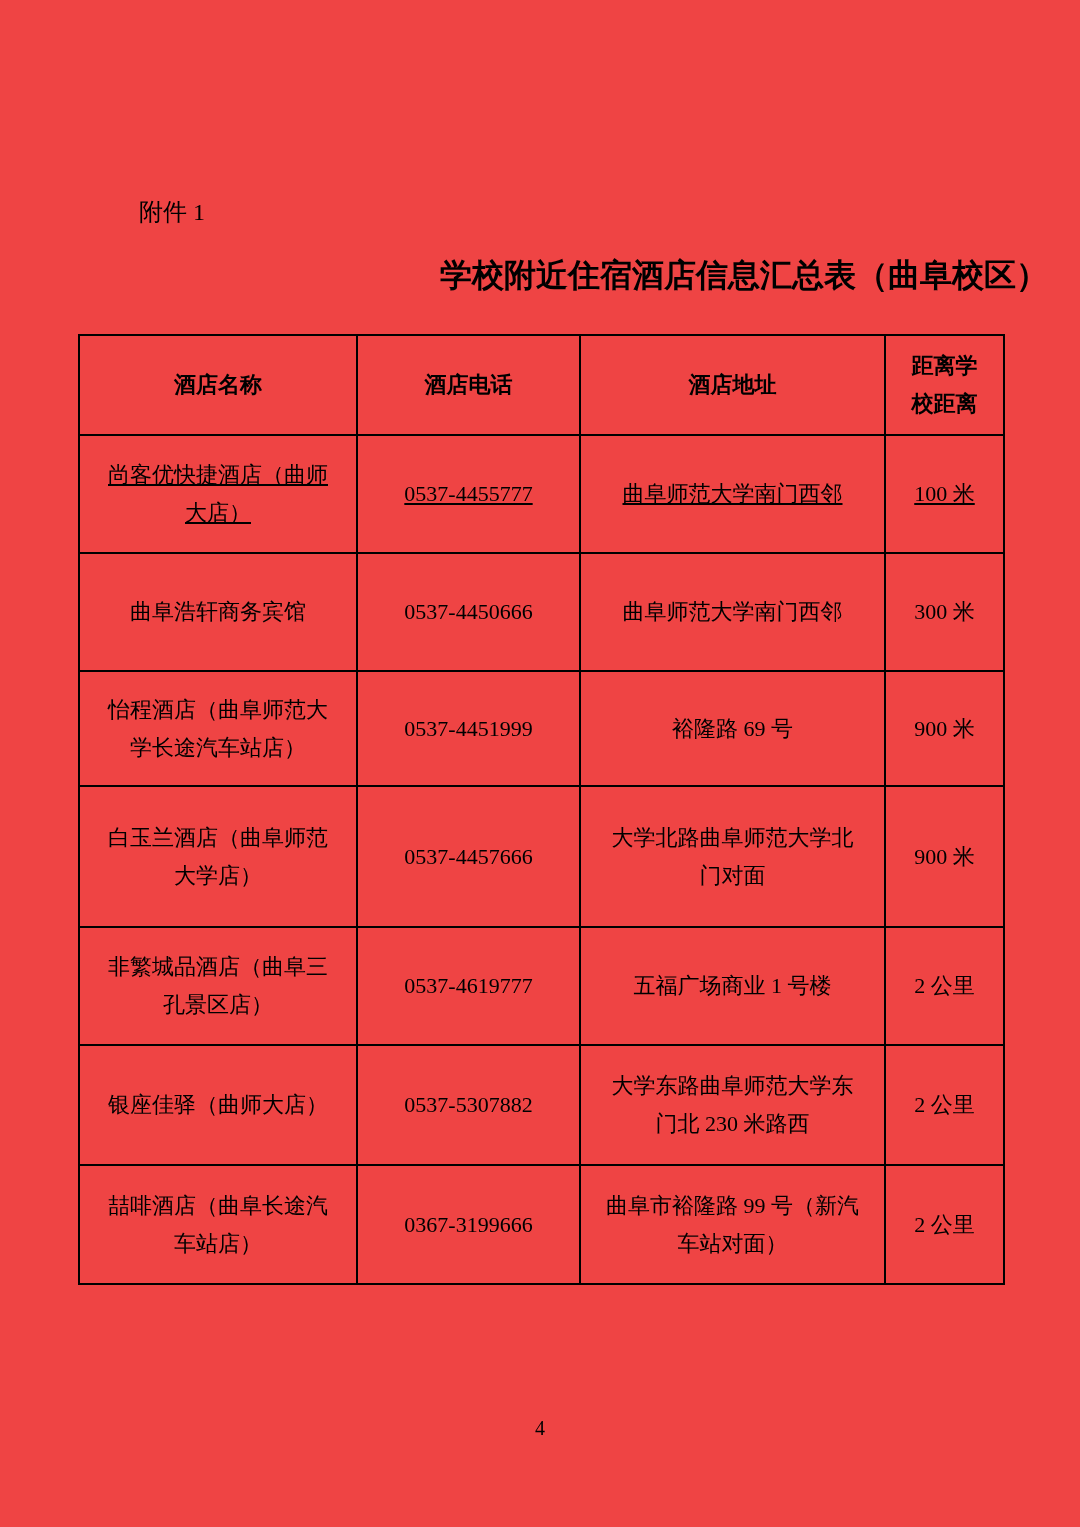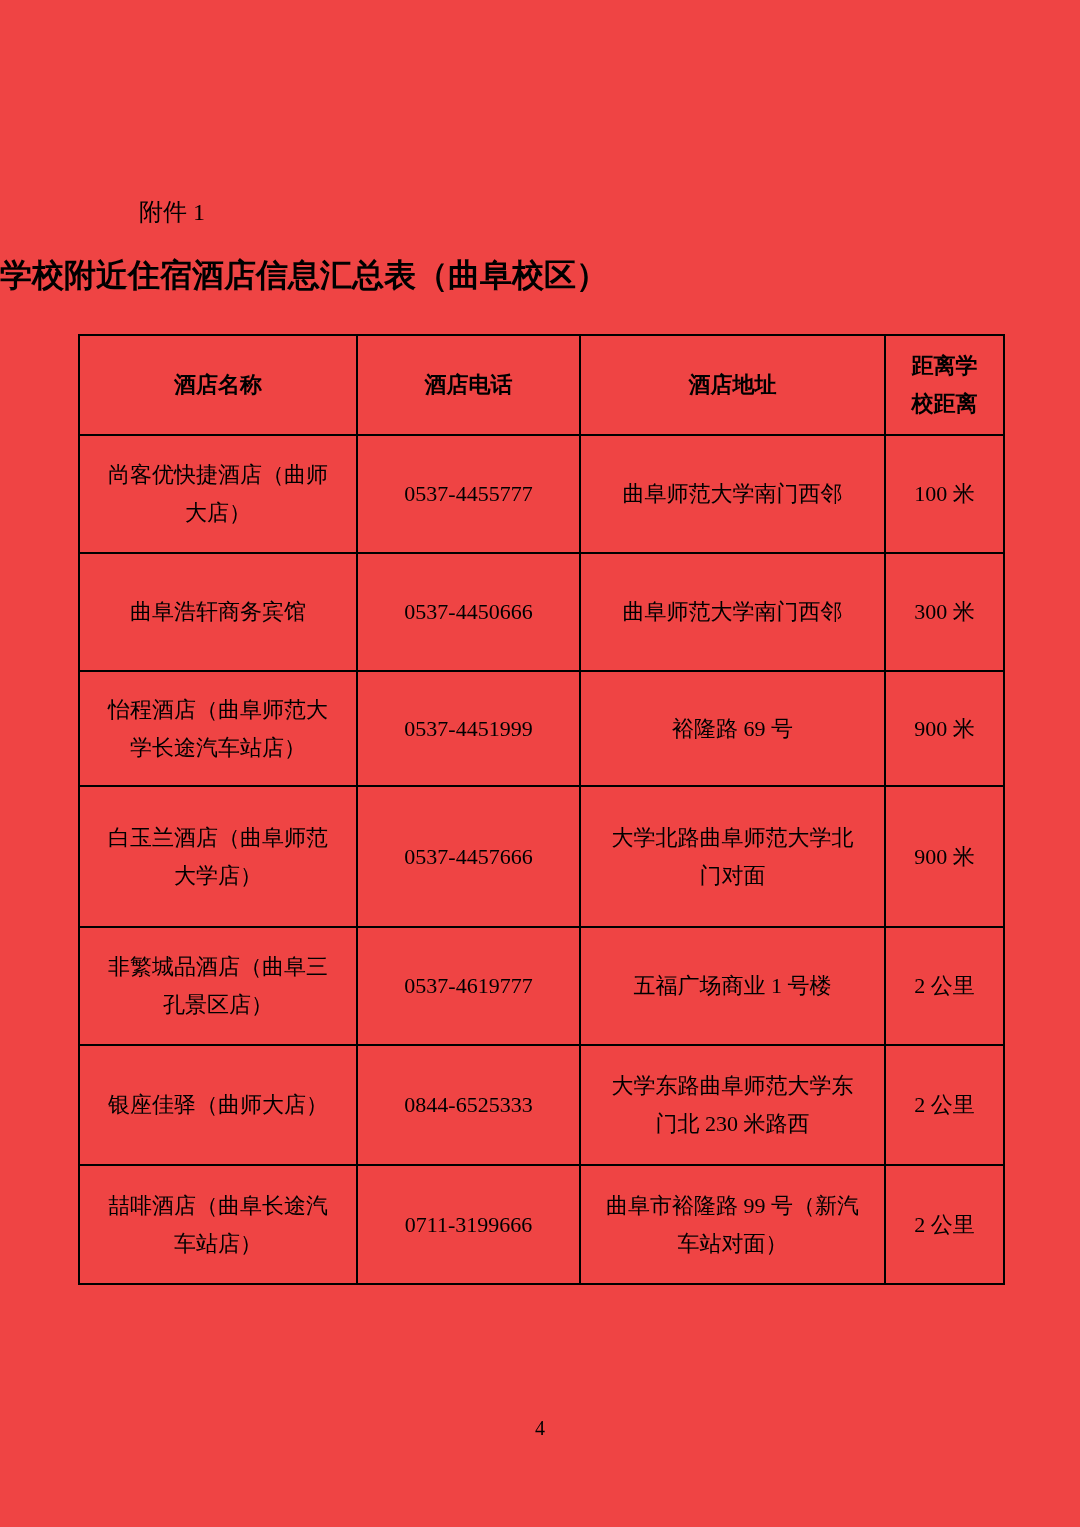--- a/index.html
+++ b/index.html
@@ -29,21 +29,21 @@
     font-size: 24px;
     line-height: 32px;
     white-space: pre;
   }
   .doc-title {
     position: absolute;
     left: 0;
     top: 253px;
     width: 1048px;
     margin: 0;
-    text-align: left;
+    text-align: right;
     font-size: 32px;
     line-height: 44px;
     font-weight: bold;
     letter-spacing: 0px;
   }
   table.hotel-table {
     position: absolute;
     left: 78px;
     top: 334px;
     width: 925px;
@@ -64,21 +64,21 @@
     font-weight: bold;
     height: 94px;
   }
   
   .hotel-table th:nth-child(1), .hotel-table td:nth-child(1) { padding: 2px 22px; }
   .hotel-table th:nth-child(2), .hotel-table td:nth-child(2) { padding: 2px 4px; }
   .hotel-table th:nth-child(3), .hotel-table td:nth-child(3) { padding: 2px 22px; }
   .hotel-table th:nth-child(4), .hotel-table td:nth-child(4) { padding: 2px 4px; }
   .hotel-table thead th:nth-child(4) { padding: 2px 16px; }
 
-  .hotel-table tbody tr:nth-child(1) { height: 118px; }
+  .hotel-table tbody tr:nth-child(1) { height: 118px; text-decoration: underline; }
   .hotel-table tbody tr:nth-child(2) { height: 118px; }
   .hotel-table tbody tr:nth-child(3) { height: 115px; }
   .hotel-table tbody tr:nth-child(4) { height: 141px; }
   .hotel-table tbody tr:nth-child(5) { height: 118px; }
   .hotel-table tbody tr:nth-child(6) { height: 120px; }
   .hotel-table tbody tr:nth-child(7) { height: 119px; }
   .hotel-table tbody tr:nth-child(8) { height: 110px; }
 
   .page-number {
     position: absolute;
@@ -140,27 +140,27 @@
         <td>900 米</td>
       </tr>
       <tr>
         <td>非繁城品酒店（曲阜三孔景区店）</td>
         <td>0537-4619777</td>
         <td>五福广场商业 1 号楼</td>
         <td>2 公里</td>
       </tr>
       <tr>
         <td>银座佳驿（曲师大店）</td>
-        <td>0844-6525333</td>
+        <td>0537-5307882</td>
         <td>大学东路曲阜师范大学东门北 230 米路西</td>
         <td>2 公里</td>
       </tr>
       <tr>
         <td>喆啡酒店（曲阜长途汽车站店）</td>
-        <td>0711-3199666</td>
+        <td>0367-3199666</td>
         <td>曲阜市裕隆路 99 号（新汽车站对面）</td>
         <td>2 公里</td>
       </tr>
     </tbody>
   </table>
 
   <div class="page-number">4</div>
 
 </div>
 

